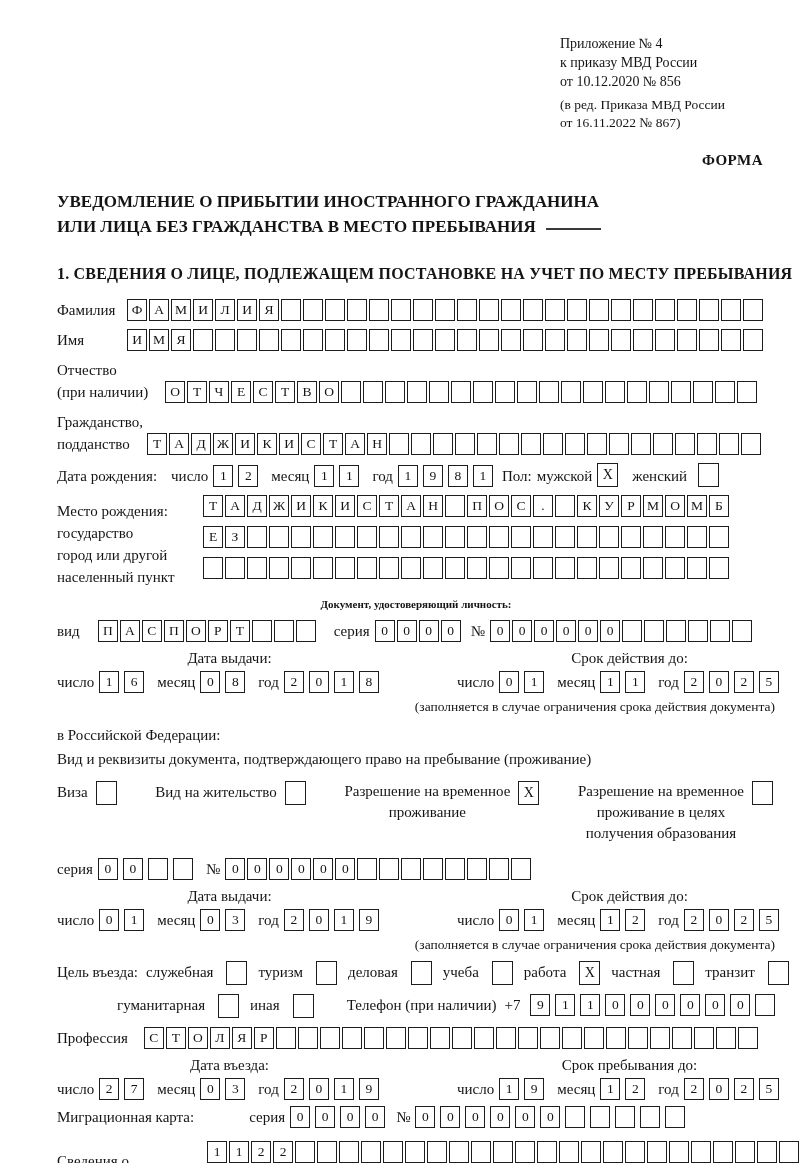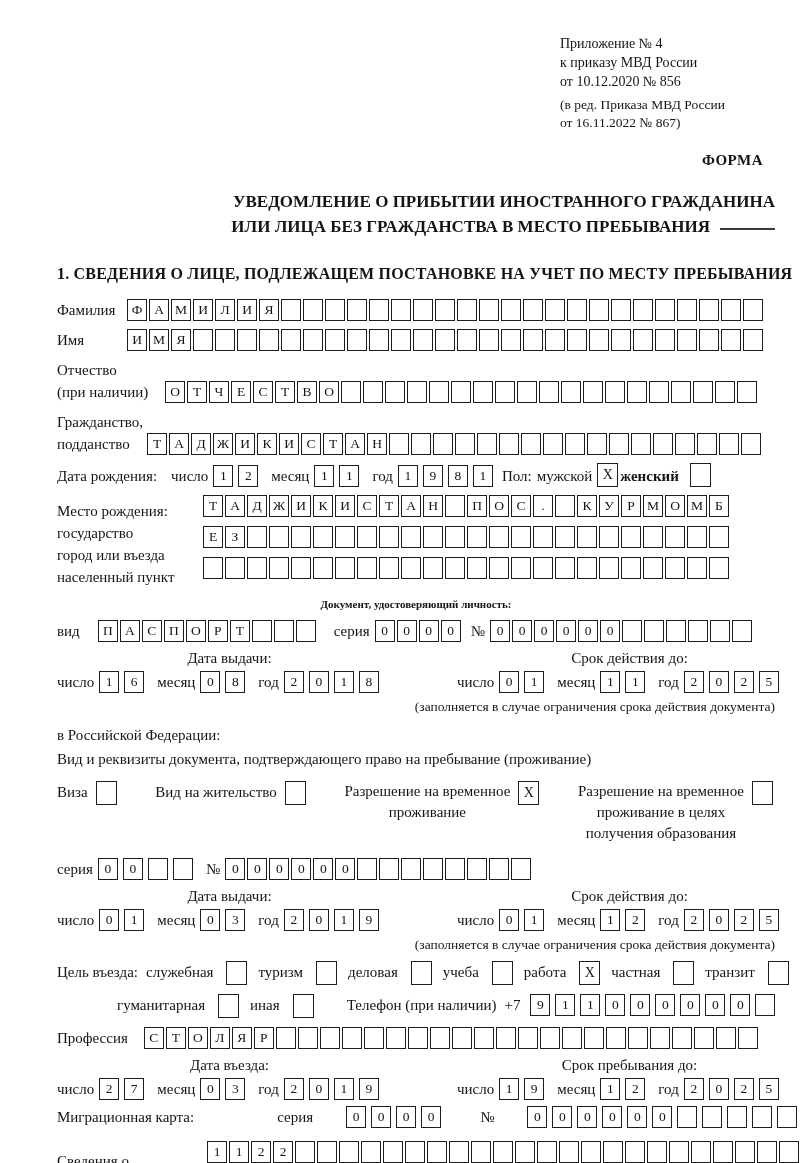--- a/index.html
+++ b/index.html
@@ -10,21 +10,21 @@
     color:#141414;
   }
   .page { box-sizing:border-box; width:800px; height:908px; padding:34px 25px 10px 57px; }
 
   
   .hdr-ref { margin-left:503px; font-size:14px; line-height:19px; }
   .hdr-amend { margin-left:503px; font-size:13.5px; line-height:18px; margin-top:5px; }
   .form-label { text-align:right; padding-right:12px; font-weight:bold; font-size:15px; margin-top:20px; letter-spacing:0.5px; }
 
   
-  .title { text-align:right; font-weight:bold; font-size:17px; line-height:25px; margin-top:20px; }
+  .title { text-align:left; font-weight:bold; font-size:17px; line-height:25px; margin-top:20px; }
   .t-underline { display:inline-block; width:55px; border-bottom:2px solid #3a3a3a; height:1px; margin-left:10px; vertical-align:2px; }
 
   .sec-heading { font-weight:bold; font-size:16px; margin-top:26px; margin-bottom:16px; letter-spacing:0.2px; white-space:nowrap; }
 
   
   .row { display:flex; align-items:flex-end; margin-bottom:8px; }
   .lbl { font-size:15px; line-height:22px; white-space:nowrap; }
   .lblcol { flex:none; }
   .lblcol .lbl { display:block; }
 
@@ -68,21 +68,21 @@
   .optlines span { display:block; }
 
   
   .purpose { display:flex; align-items:flex-start; margin-bottom:9px; }
   .purpose .lbl { margin-right:8px; }
   .purpose .cell { margin-left:5px; margin-right:0; }
   .p-item { display:inline-flex; align-items:flex-start; margin-right:11px; }
   .indent60 { margin-left:60px; }
   .phone-lbl { margin-left:22px; margin-right:14px; }
 
-  .mig-row { display:flex; align-items:flex-start; margin-top:2px; margin-bottom:10px;gap:28px; }
+  .mig-row { display:flex; align-items:flex-start; margin-top:2px; margin-bottom:10px; }
   .mig-row .lbl { margin-right:10px; }
 </style>
 </head>
 <body>
 
 <div class="page">
 
   <div class="hdr-ref">
     <div>Приложение № 4</div>
     <div>к приказу МВД России</div>
@@ -259,29 +259,29 @@
     <span class="dlabel">год</span>
     <span class="cells sp" style="margin-right:4px;">
         <span class="cell">1</span>
         <span class="cell">9</span>
         <span class="cell">8</span>
         <span class="cell">1</span>
       </span>
     <span class="dlabel">Пол:</span>
     <span class="dlabel">мужской</span>
     <span class="cell cb">X</span>
-    <span class="dlabel" style="font-weight:bold;">женский</span>
+    <span class="dlabel" style="margin-left:12px;">женский</span>
     <span class="cell cb" style="margin-left:6px;"></span>
   </div>
 
   <div class="row" style="margin-top:6px; margin-bottom:2px;">
     <span class="lblcol w146">
       <span class="lbl">Место рождения:</span>
       <span class="lbl">государство</span>
-      <span class="lbl">город или въезда</span>
+      <span class="lbl">город или другой</span>
       <span class="lbl">населенный пункт</span>
     </span>
     <span class="stackrows">
       <span class="cells">
           <span class="cell">Т</span>
           <span class="cell">А</span>
           <span class="cell">Д</span>
           <span class="cell">Ж</span>
           <span class="cell">И</span>
           <span class="cell">К</span>

